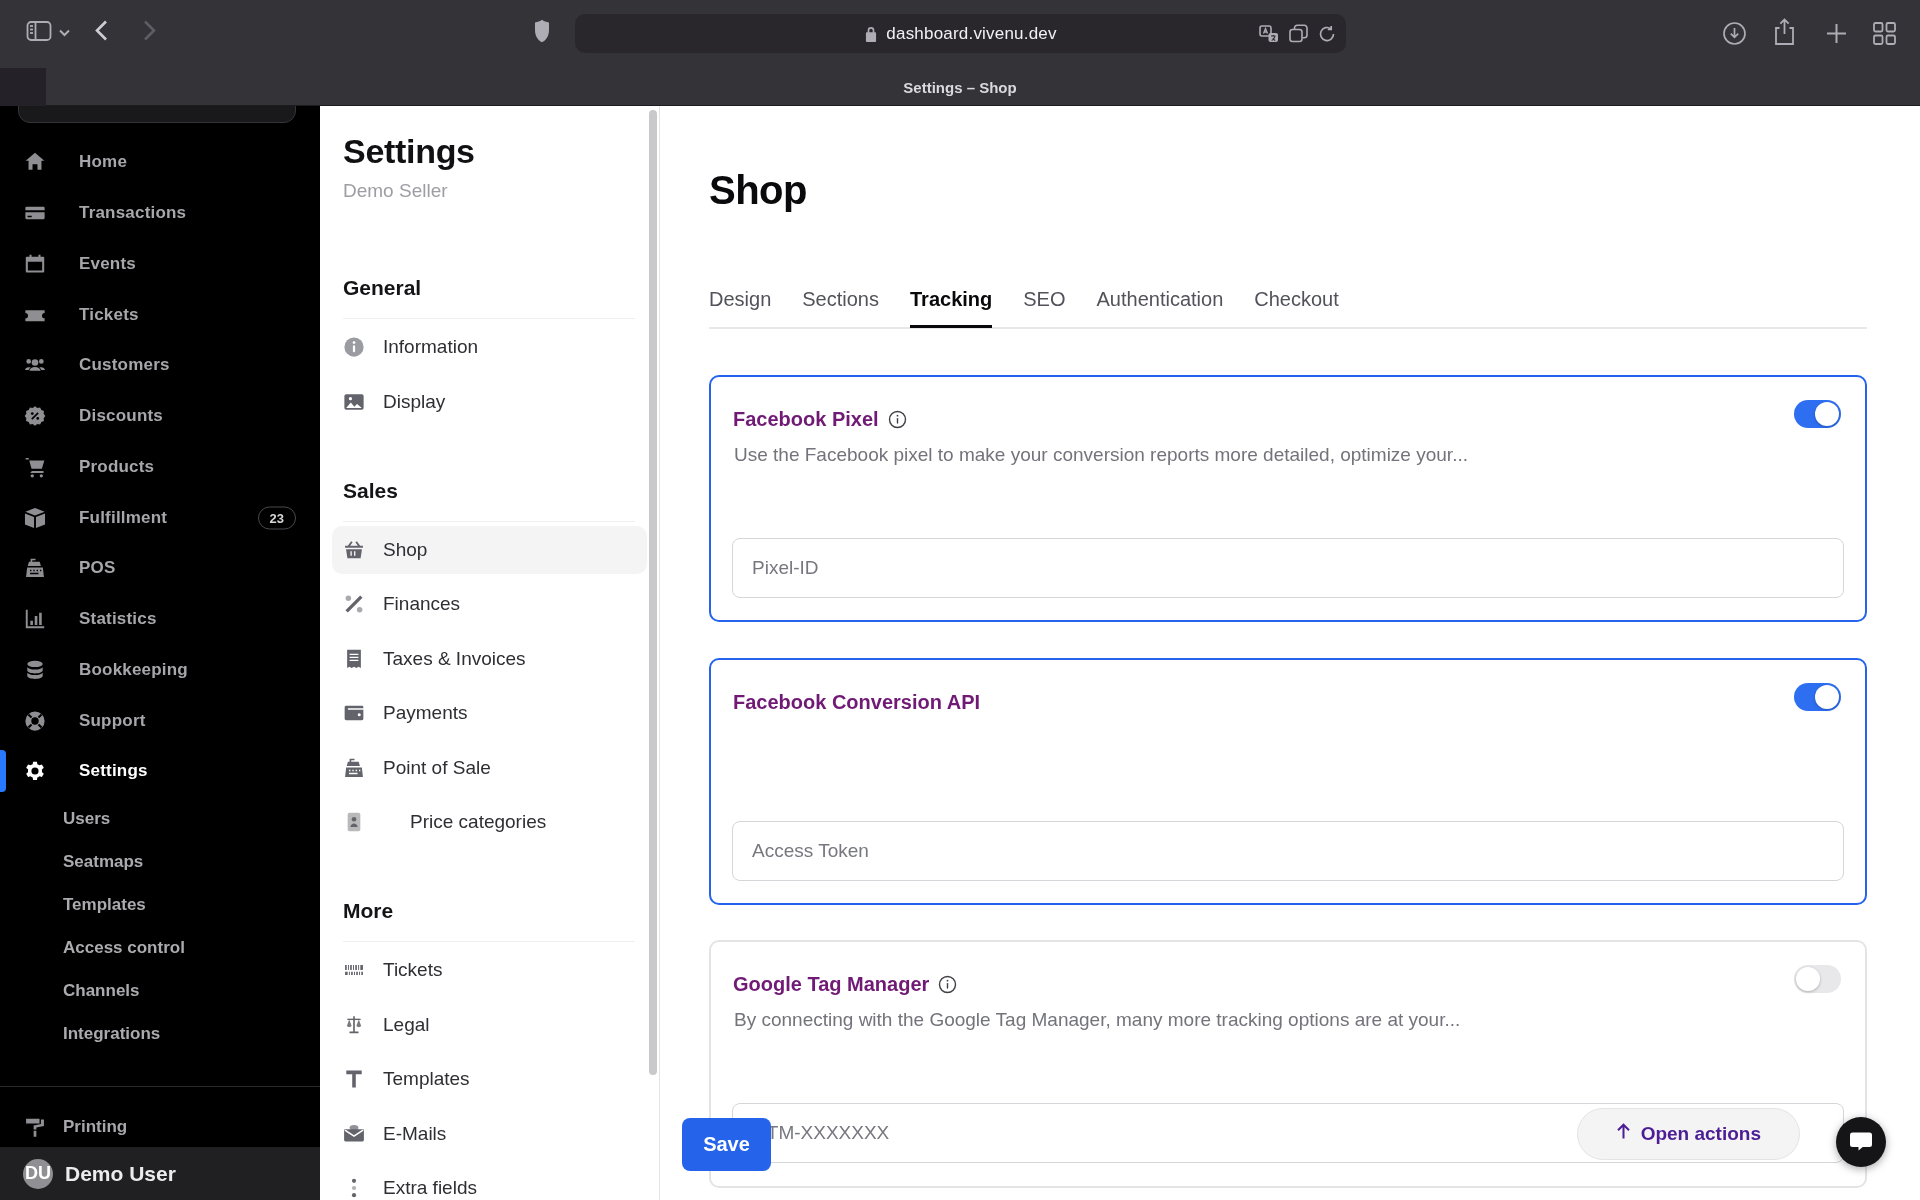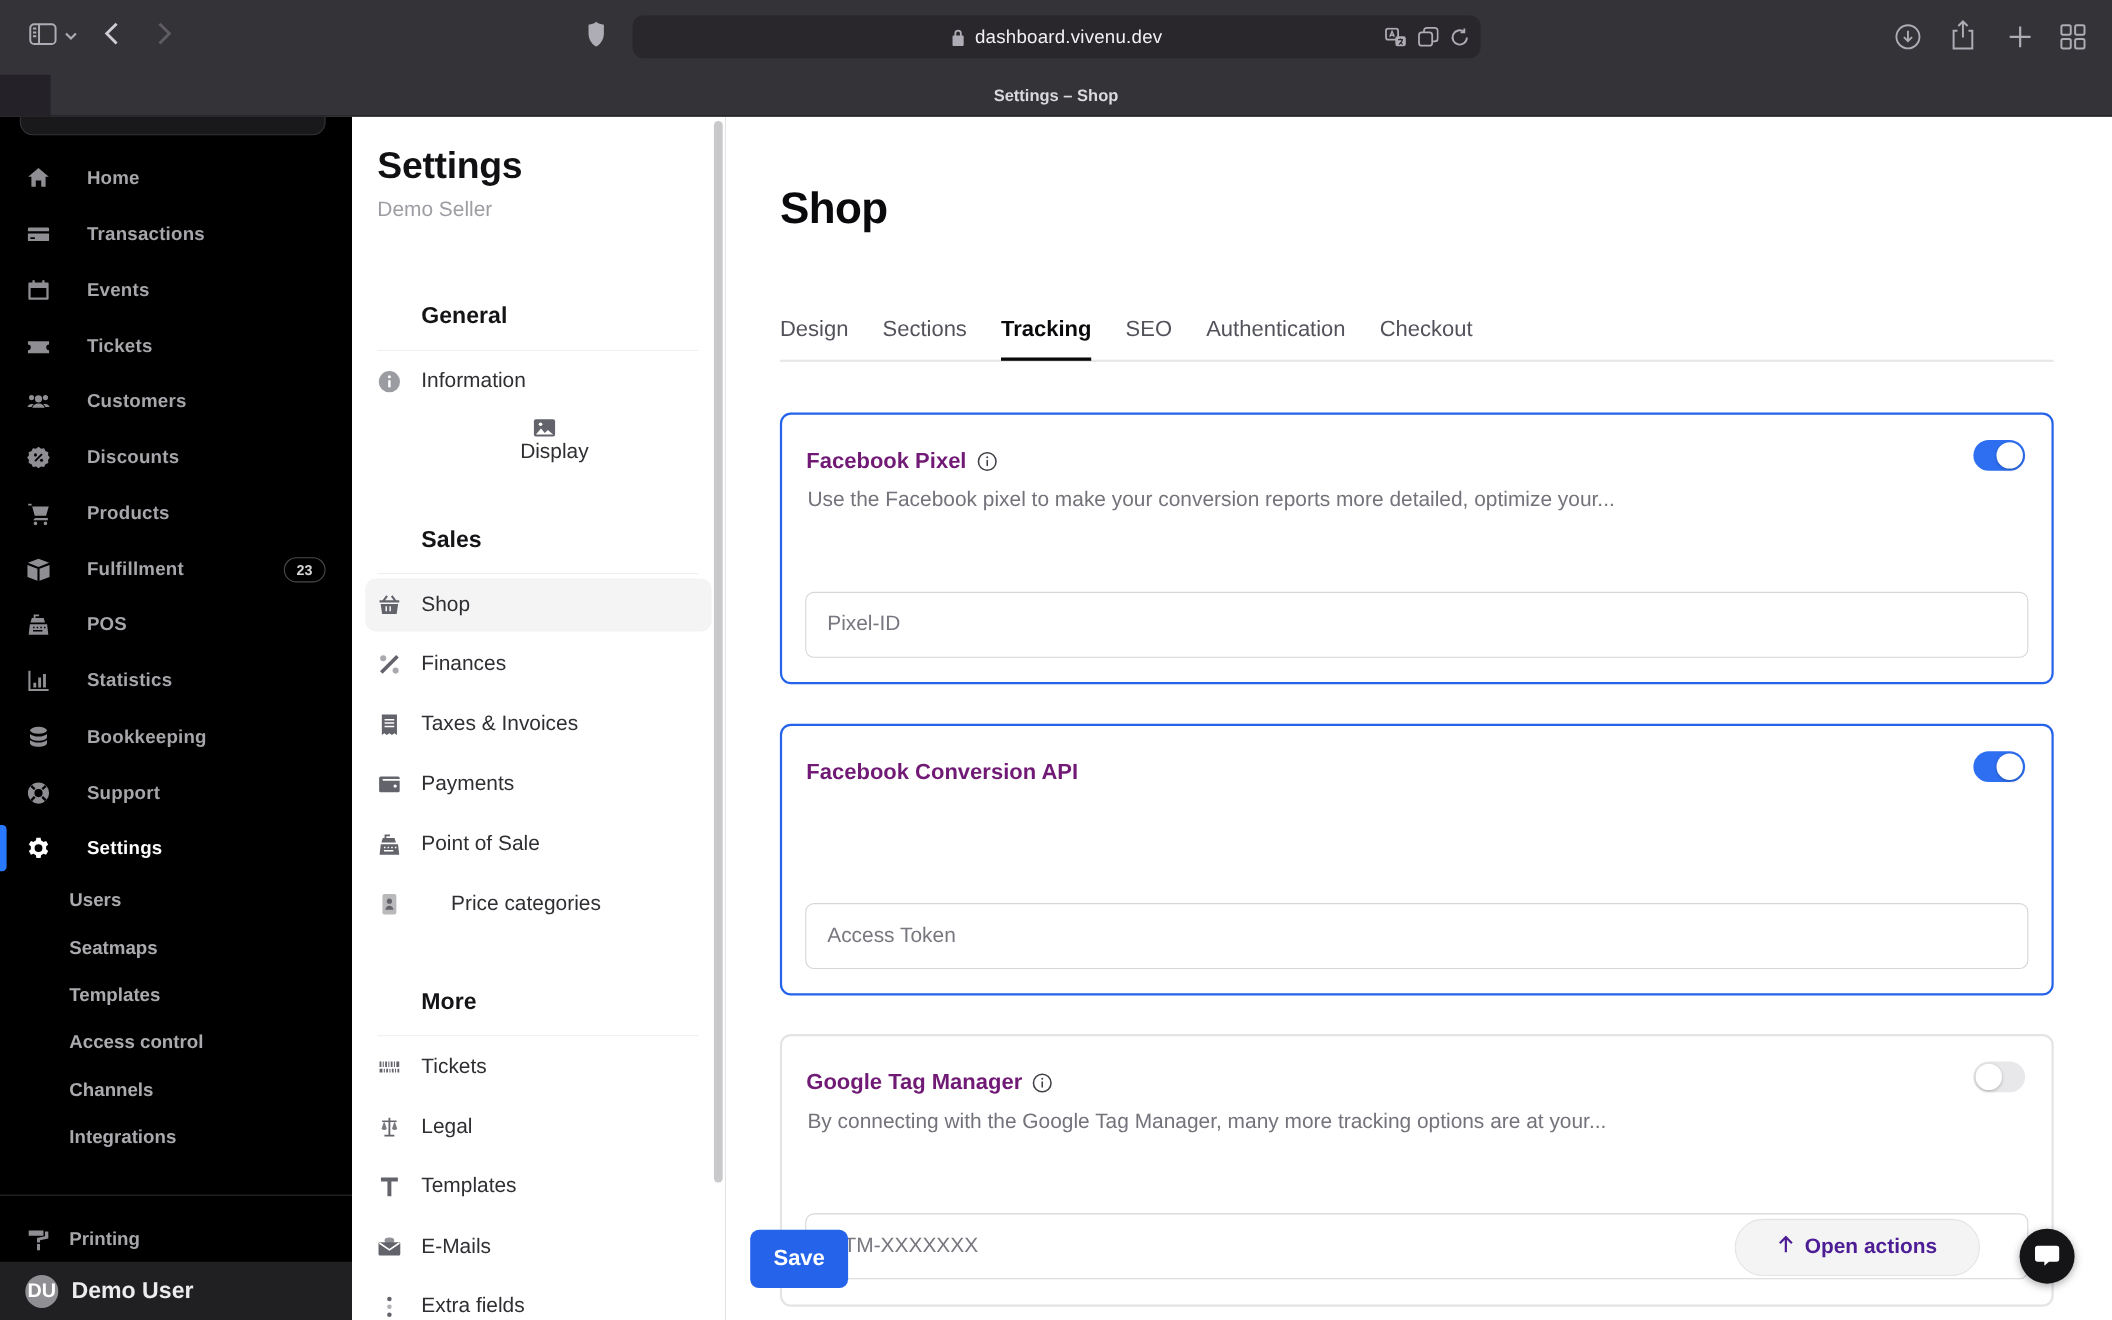--- a/index.html
+++ b/index.html
@@ -43,21 +43,21 @@
   .printing-row .icon { width:24px; height:24px; color:#8e8e93; display:flex; align-items:center; justify-content:center; }
   .printing-row .slabel { margin-left:16px; font-size:17px; font-weight:700; color:#a6a6ab; }
   .user-row { position:absolute; top:1041px; left:0; right:0; height:53px; background:#202023; display:flex; align-items:center; padding-left:23px; }
   .avatar { width:30px; height:30px; border-radius:50%; background:#8f8f94; color:#fff; font-size:18px; font-weight:700;
             display:flex; align-items:center; justify-content:center; flex:none; }
   .uname { margin-left:12px; font-size:21px; font-weight:700; color:#ececee; }
 
   
   .panel h1 { position:absolute; top:26px; left:23px; font-size:34px; font-weight:700; color:#111114; letter-spacing:-.3px; }
   .psub { position:absolute; top:74px; left:23px; font-size:19px; color:#9d9da3; }
-  .pheading { position:absolute; left:23px; font-size:21px; font-weight:700; color:#141417;margin-left:40px; }
+  .pheading { position:absolute; left:23px; font-size:21px; font-weight:700; color:#141417; }
   .pdivider { position:absolute; left:23px; right:24px; height:1px; background:#efeff1; }
   .prow { position:absolute; left:12px; right:12px; height:48px; display:flex; align-items:center; padding-left:11px; border-radius:10px; cursor:pointer; }
   .prow.active { background:#f4f4f5; }
   .prow .icon { width:22px; height:22px; display:flex; align-items:center; justify-content:center; color:#63636b; flex:none; }
   .prow .plabel { margin-left:18px; font-size:19px; font-weight:500; color:#2f2f33; }
   .pscroll { position:absolute; right:2px; top:4px; width:8px; height:965px; background:#c9c9cc; border-radius:4px; }
 
   
   .mtitle { position:absolute; top:62px; left:49px; font-size:40px; font-weight:700; color:#0a0a0c; letter-spacing:-.5px; }
   .tabs { position:absolute; top:182px; left:49px; display:flex; gap:31px; z-index:2; }
@@ -349,21 +349,21 @@
           <div class="prow" style="top: 217px;">
             <span class="icon">
               <svg width="22" height="22" viewBox="0 0 16 16">
                 <circle cx="8" cy="8" r="7" fill="#9b9ba2"></circle>
                 <circle cx="8" cy="4.8" r="1" fill="#fff"></circle>
                 <rect x="7.2" y="6.8" width="1.6" height="5" rx="0.8" fill="#fff"></rect>
               </svg>
             </span>
             <span class="plabel">Information</span>
           </div>
-          <div class="prow" style="top: 271.5px; flex-direction: column;">
+          <div class="prow" style="top: 271.5px;">
             <span class="icon">
               <svg width="22" height="22" viewBox="0 0 16 16">
                 <rect x="1" y="2.3" width="14" height="11.4" rx="1.3" fill="currentColor"></rect>
                 <path d="M2.3 12.4l3.4-4 2.5 3 2-2 3.5 3z" fill="#fff"></path>
                 <circle cx="5.4" cy="5.6" r="1.2" fill="#fff"></circle>
               </svg>
             </span>
             <span class="plabel">Display</span>
           </div>
           <div class="pheading" style="top: 373px;">Sales</div>

